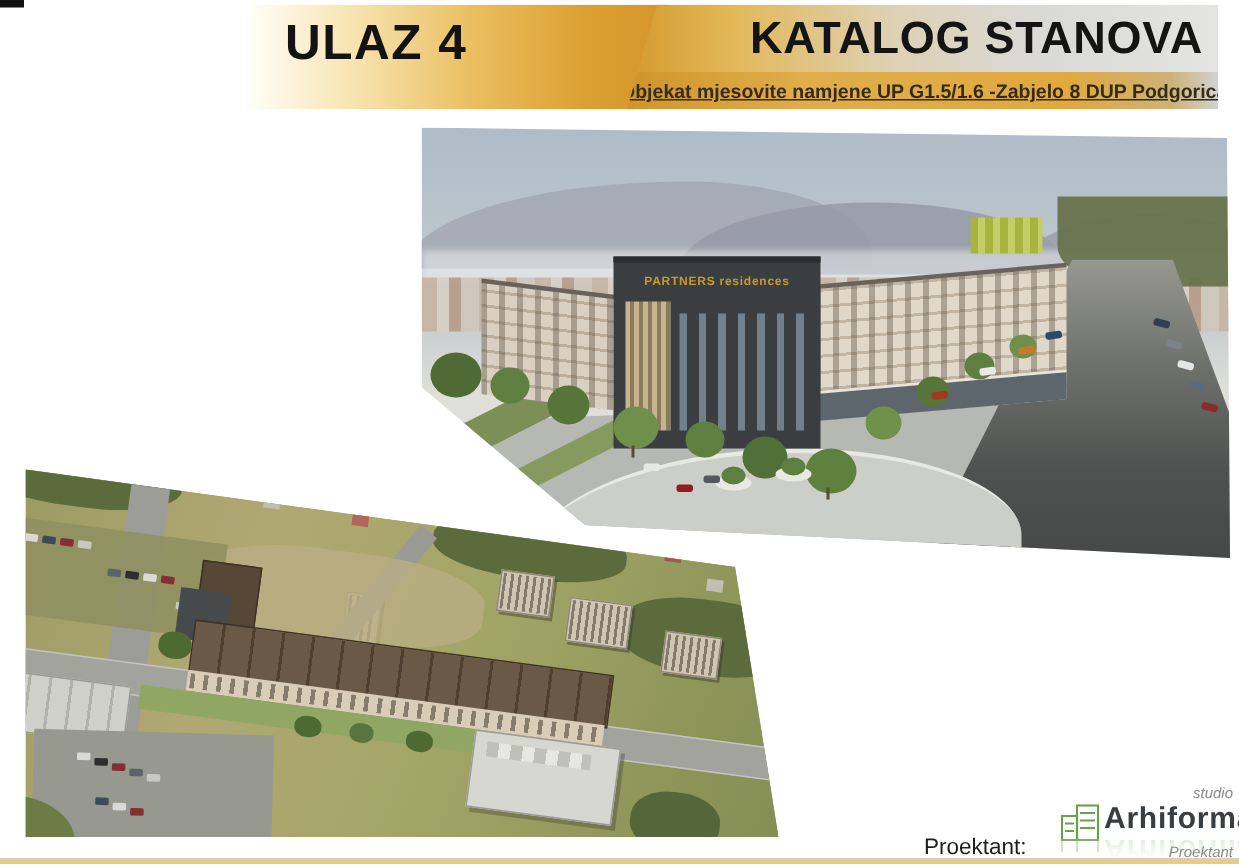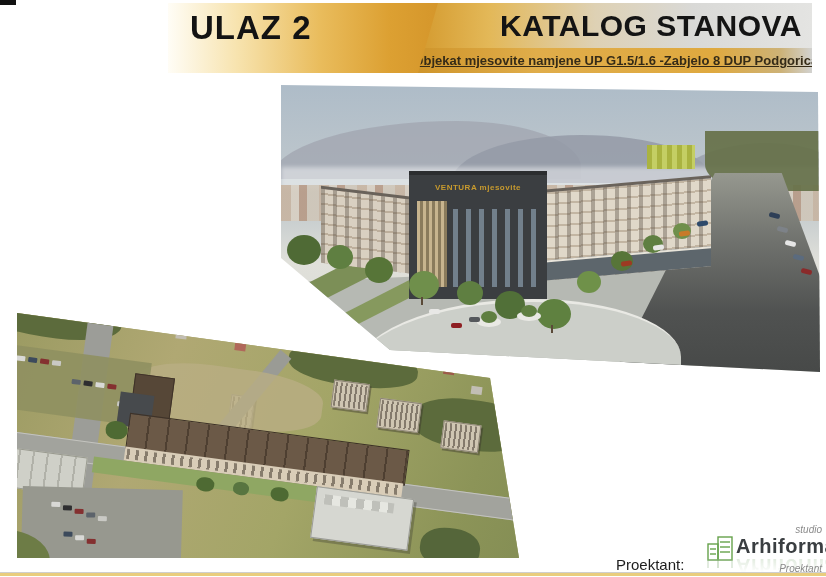--- a/index.html
+++ b/index.html
@@ -138,21 +138,21 @@
 </style>
 </head>
 <body>
 
 <div class="page">
 
   <div class="abs corner-mark"></div>
 
 
   <div class="abs ulaz-bar">
-    <div class="ulaz-label">ULAZ 2</div>
+    <div class="ulaz-label">ULAZ 4</div>
   </div>
 
   <div class="abs right-block">
     <div class="row1">KATALOG STANOVA</div>
     <div class="row2">Objekat mjesovite namjene UP G1.5/1.6  -Zabjelo 8 DUP Podgorica III</div>
   </div>
 
   <div class="abs photo1">
     <div class="abs mtn" style="left:-10px;top:36px;width:310px;height:58px;background:#a3a8b3;border-radius:60% 40% 0 0/100% 80% 0 0;"></div>
     <div class="abs mtn" style="left:170px;top:50px;width:260px;height:48px;background:#949aa7;border-radius:50% 50% 0 0/100% 90% 0 0;"></div>
@@ -171,21 +171,21 @@
     <div class="wing wing-l">
         <div class="win-v"></div>
       </div>
     <div class="wing wing-r">
         <div class="win-v"></div>
         <div class="shopline"></div>
       </div>
     <div class="abs tower">
       <div class="glass"></div>
       <div class="louver"></div>
-      <div class="sign">VENTURA mjesovite</div>
+      <div class="sign">PARTNERS residences</div>
     </div>
 
     <div class="tr" style="left:6px;top:150px;width:34px;height:30px;background:#4f6a35;"></div>
     <div class="tr" style="left:46px;top:160px;width:26px;height:24px;background:#5f7f41;"></div>
     <div class="tr" style="left:84px;top:172px;width:28px;height:26px;background:#577538;"></div>
     <div class="tr" style="left:128px;top:186px;width:30px;height:28px;background:#6f8f4b;"></div>
     <div class="tr" style="left:176px;top:196px;width:26px;height:24px;background:#5f7f41;"></div>
     <div class="tr" style="left:214px;top:206px;width:30px;height:28px;background:#517038;"></div>
     <div class="tr" style="left:256px;top:214px;width:34px;height:30px;background:#5f8140;"></div>
     <div class="tr" style="left:296px;top:186px;width:24px;height:22px;background:#6f9149;"></div>

